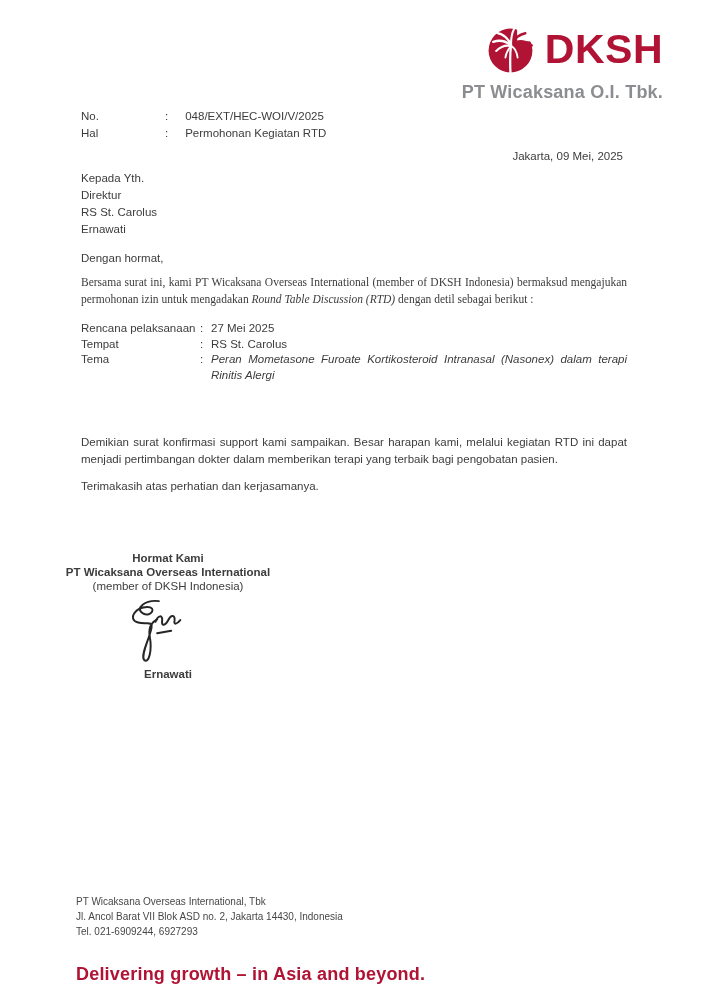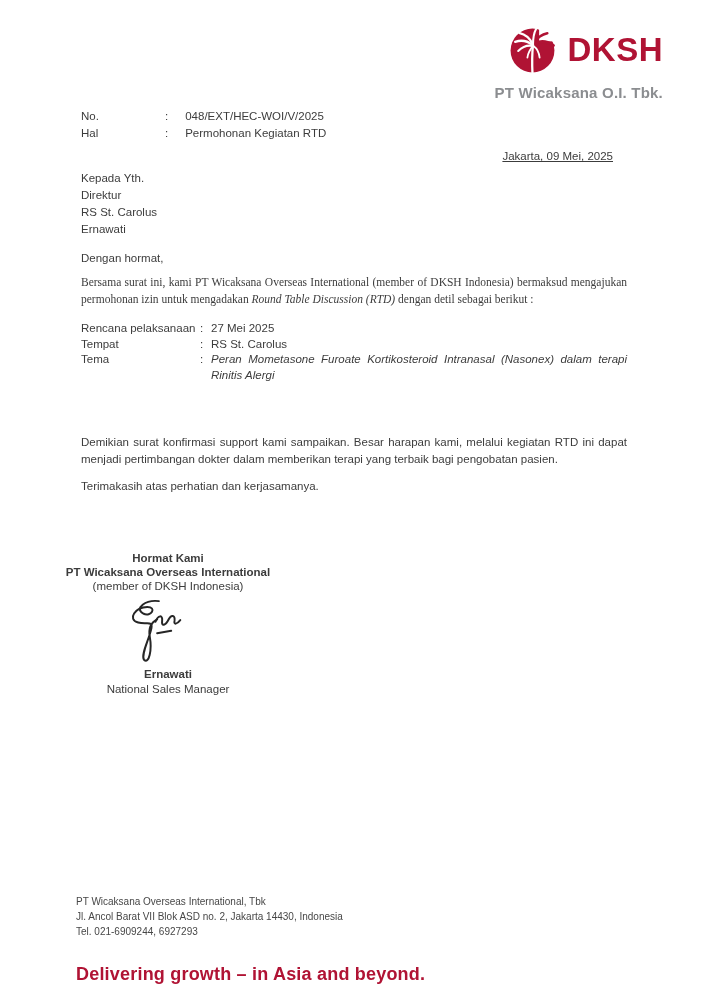--- a/index.html
+++ b/index.html
@@ -17,34 +17,34 @@
     font-size:11.5px;
     line-height:17px;
     color:var(--ink);
     overflow:hidden;
     margin:0 auto;
   }
   
   .header{position:absolute;top:24px;right:42px;text-align:right;}
   .logo-row{display:flex;align-items:center;justify-content:flex-end;gap:11px;}
   .wordmark{
-    font-size:33px;font-weight:bold;color:var(--red);
+    font-size:41px;font-weight:bold;color:var(--red);
     line-height:1;letter-spacing:0.5px;
   }
   .header-company{
-    margin-top:9px;font-size:15px;font-weight:bold;
+    margin-top:9px;font-size:18px;font-weight:bold;
     color:var(--gray);letter-spacing:0.2px;
   }
   
   .meta{position:absolute;left:81px;top:108px;}
   .meta-row{display:flex;}
   .meta-label{width:84px;flex:none;}
   .meta-colon{flex:none;}
   .meta-value{margin-left:17px;}
-  .date{position:absolute;top:148px;right:92px;text-decoration:underline;}
+  .date{position:absolute;top:148px;right:82px;}
   .recipient{position:absolute;left:81px;top:170px;}
   .salutation{position:absolute;left:81px;top:250px;}
   
   .para{position:absolute;left:81px;width:546px;text-align:justify;}
   .p1{top:274px;font-family:Liberation Serif, serif;}
   .p2{top:392px;}
   .p3{top:434px;}
   .p4{top:478px;text-align:left;}
   .it{font-style:italic;}
   
@@ -154,21 +154,20 @@
     <div class="sig-wrap">
       <svg width="110" height="66" viewBox="0 0 130 80" aria-hidden="true">
         <g stroke="#262626" stroke-width="2.4" fill="none" stroke-linecap="round" stroke-linejoin="round">
           <path d="M66,5 C50,3 36,14 47,20 C57,25 64,12 52,12 C38,12 27,27 41,31 C51,34 59,28 57,38 C54,52 44,70 48,76 C54,82 58,64 55,48 C53,36 58,30 64,27"></path>
           <path d="M62,30 c3,-8 9,-9 8,-1 c-1,7 4,6 8,-2 c3,-6 8,-5 7,2 c-1,5 3,4 7,-1"></path>
           <path d="M64,44 l17,-3"></path>
         </g>
       </svg>
     </div>
     <div class="signer">Ernawati</div>
-    <div class="signer-title">National Sales Manager</div>
   </div>
 
   <div class="footer">
     <div>PT Wicaksana Overseas International, Tbk</div>
     <div>Jl. Ancol Barat VII Blok ASD no. 2, Jakarta 14430, Indonesia</div>
     <div>Tel. 021-6909244, 6927293</div>
   </div>
   <div class="tagline">Delivering growth – in Asia and beyond.</div>
 
 </div>

